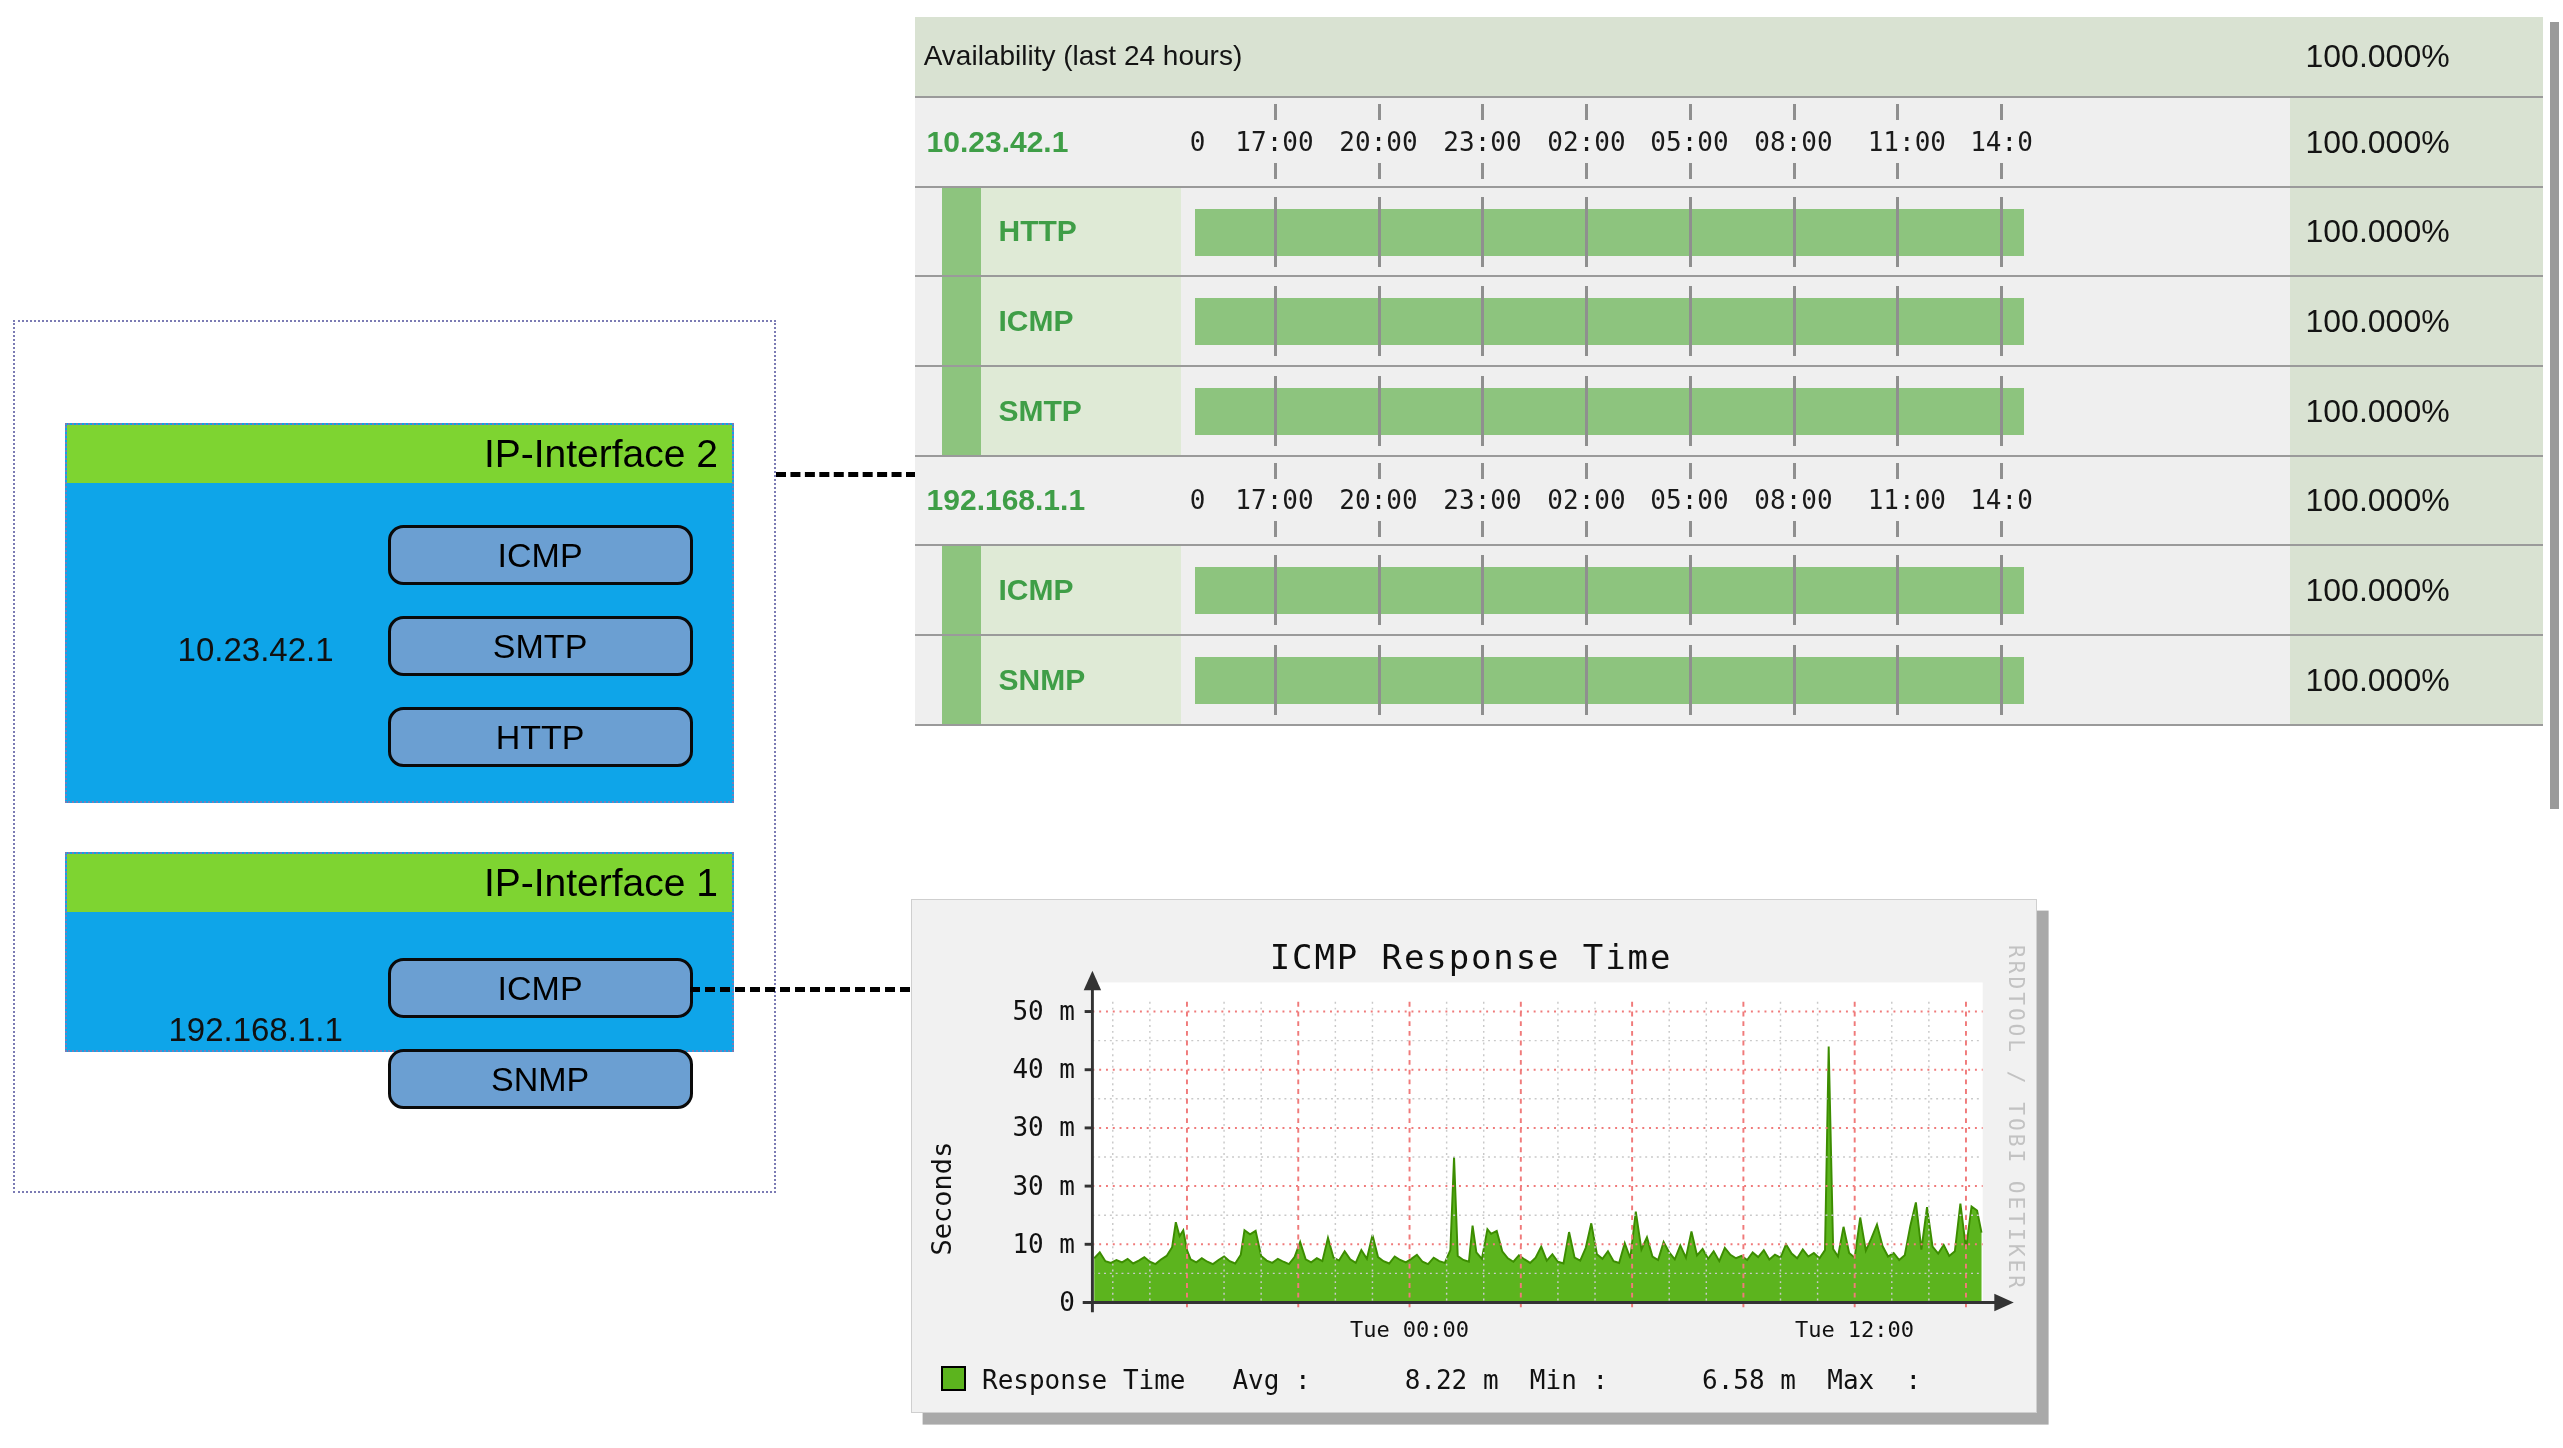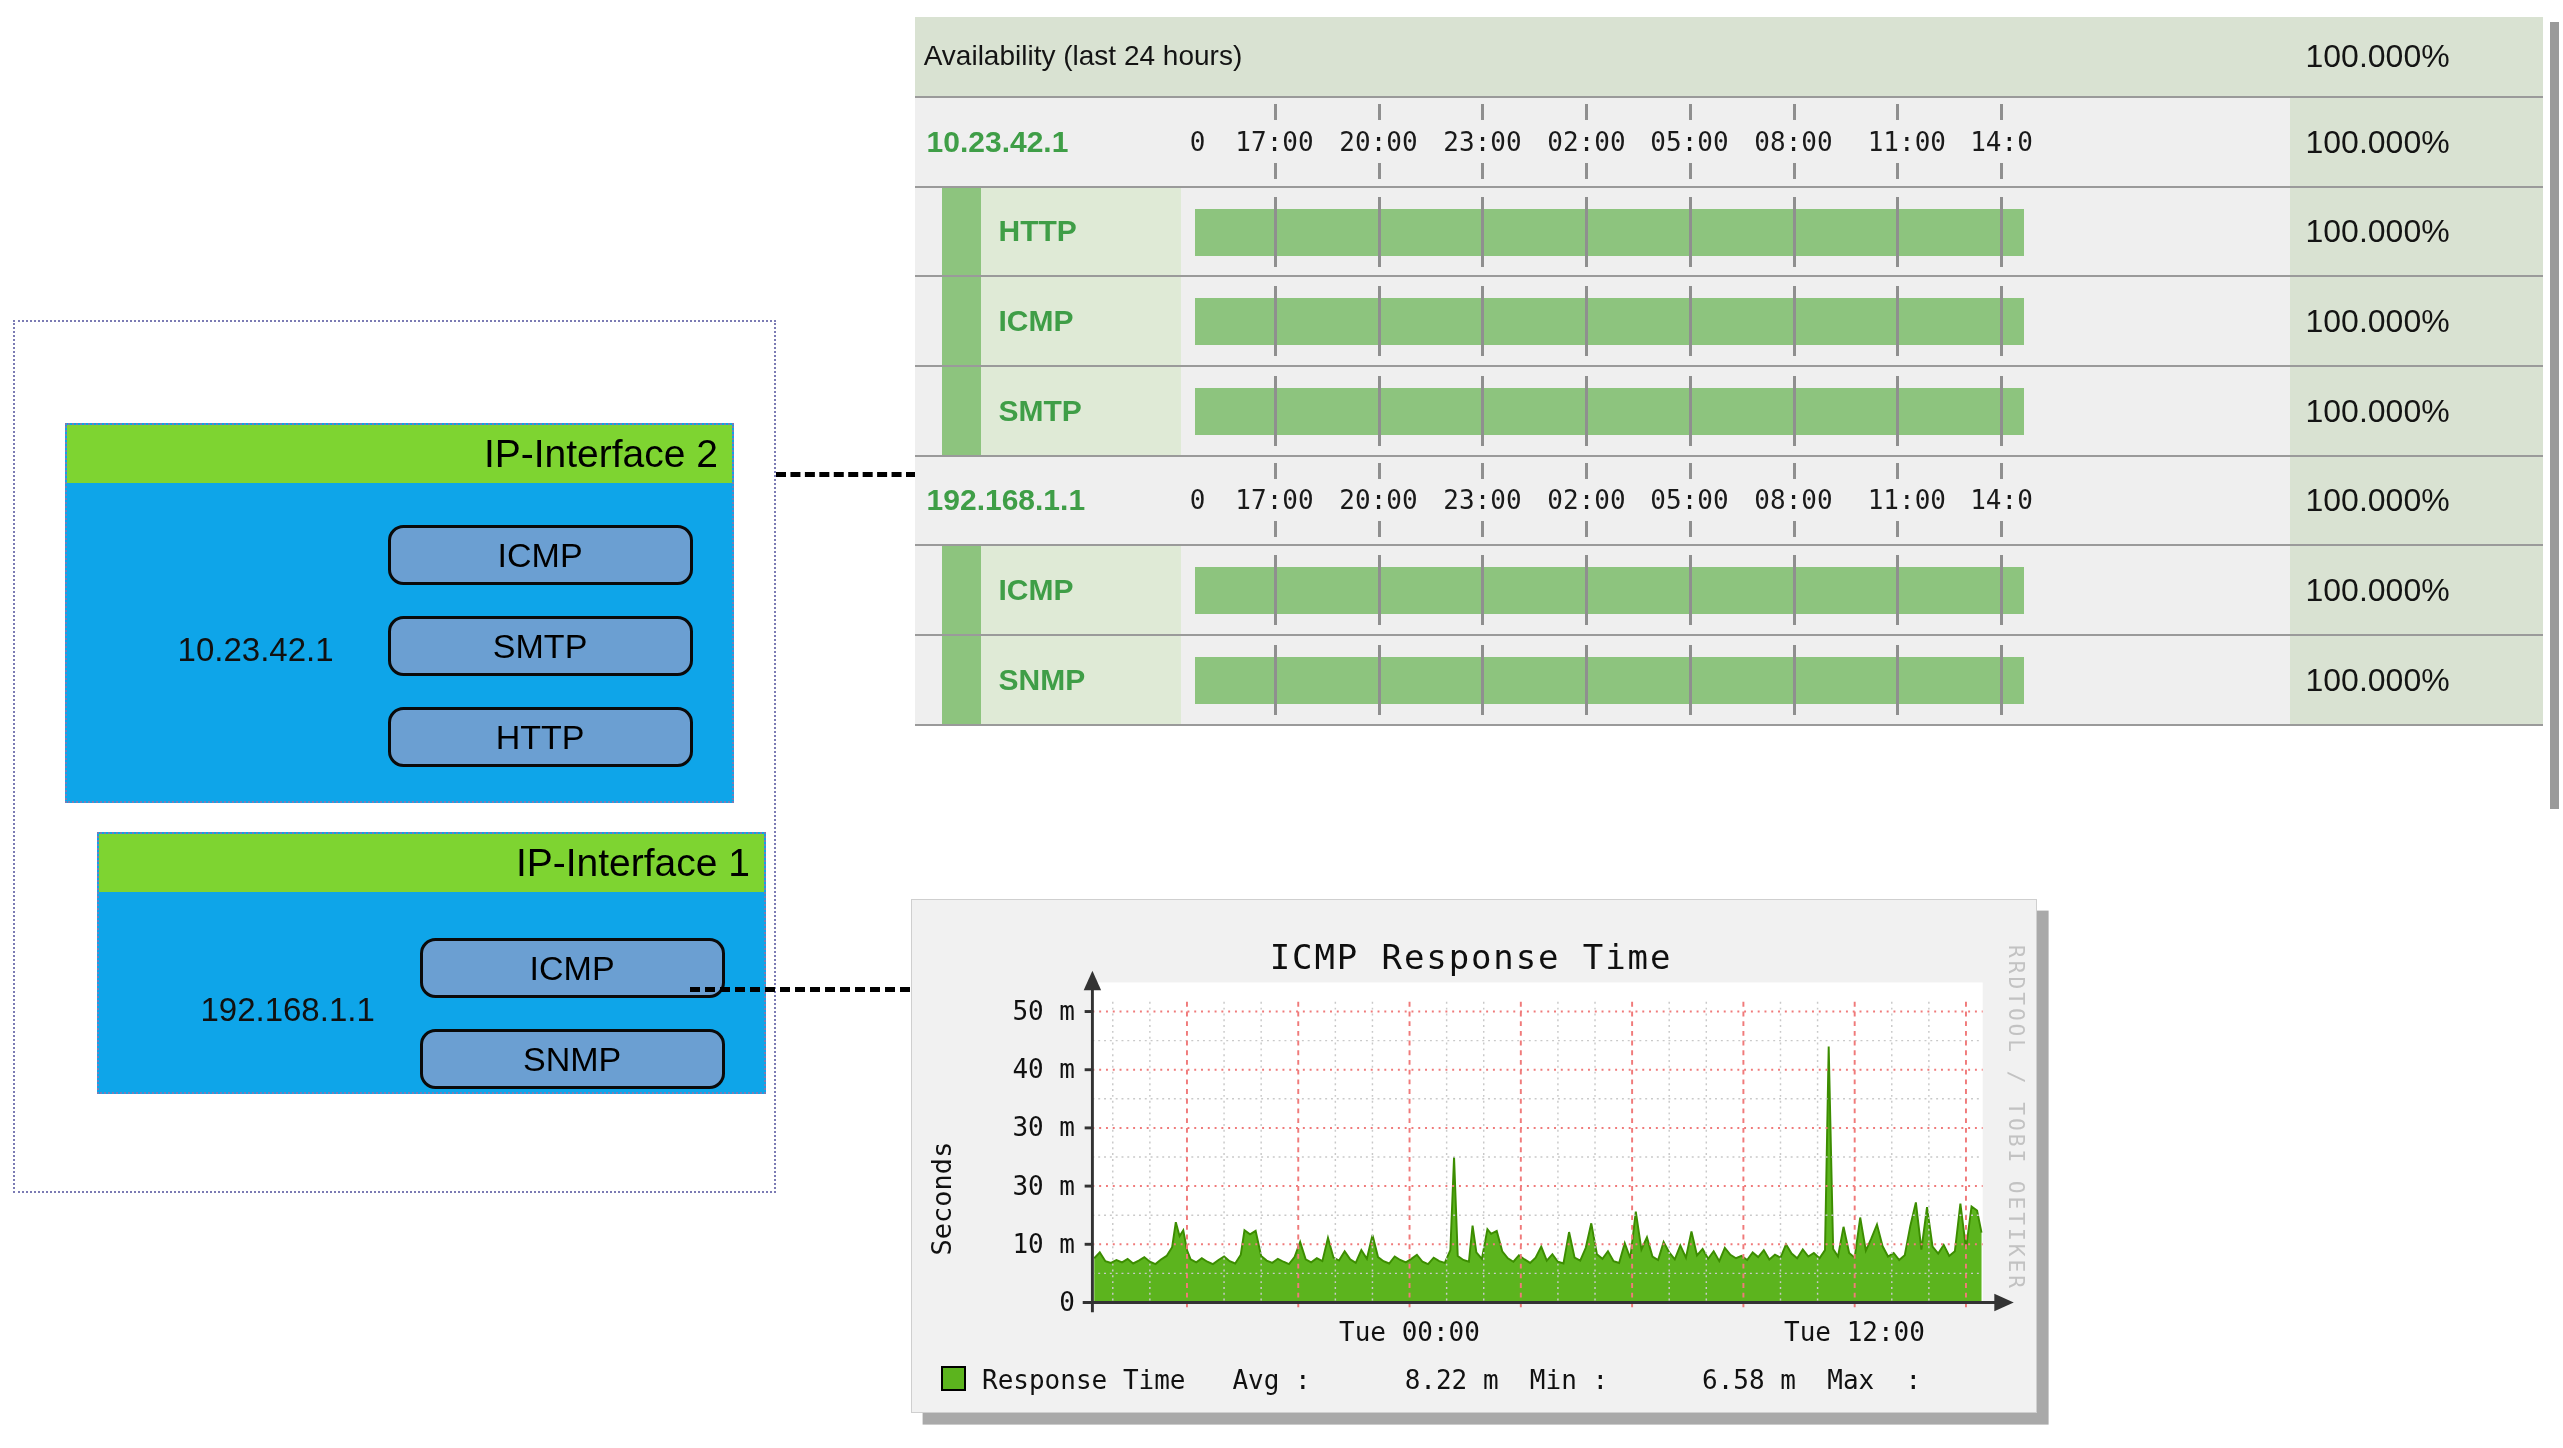--- a/index.html
+++ b/index.html
@@ -31,37 +31,37 @@
   .tl0{left:234px;} .tl1{left:311px;} .tl2{left:415px;} .tl3{left:519px;} .tl4{left:623px;}
   .tl5{left:726px;} .tl6{left:830px;} .tl7{left:934px;text-align:right;} .tl8{left:1038px;}
   #t-shadow { position:absolute; left:1635px; top:5.8px; width:8.7px; height:787px; background:#9a9a9a; }
 
   
   #node { position:absolute; left:12.6px; top:320px; width:763px; height:873px; border:2.9px dotted #7b7bb4; }
   #node .node-hdr { position:absolute; left:1px; top:1px; width:755px; height:54px; background:#7ed431; }
   .hdr-text { position:absolute; right:13.6px; top:0; height:100%; display:flex; align-items:center; font-size:39px; color:#000; }
   .ifbox { position:absolute; left:50px; width:669px; border:2.9px dotted #7b7bb4; background:#0ea5e9; }
   #if2 { top:101px; height:380px; }
-  #if1 { top:510px; height:262px;margin-left:32px; }
+  #if1 { top:530px; height:200px; }
   .if-hdr { position:absolute; left:0; top:0; right:0; height:58px; background:#7ed431; }
   .if-ip { position:absolute; left:68px; width:242px; text-align:center; font-size:33px; color:#111; }
   .svc-btn { position:absolute; left:321px; width:305px; height:60px; background:#6b9fd2; border:3.9px solid #0a0a0a; border-radius:15.5px; display:flex; align-items:center; justify-content:center; font-size:34px; color:#000; }
   .dash { position:absolute; border-top:5.8px dashed #000; }
   #dash1 { left:776px; top:472px; width:140px; }
   #dash2 { left:690px; top:987px; width:220px; }
 
   
   #graph { position:absolute; left:911px; top:899px; width:1126px; height:514px; background:#f1f1f1; border:1.9px solid #cfcfcf; box-shadow:11.6px 11.6px 0 #a9a9a9; overflow:hidden; font-family:"DejaVu Sans Mono", monospace; }
   #graph svg { position:absolute; left:0; top:0; }
   #g-title { position:absolute; left:171px; top:37px; width:776px; text-align:center; font-size:34px; color:#0f0f0f; letter-spacing:1.9px; }
   #g-watermark { position:absolute; left:1092px; top:45px; height:417px; writing-mode:vertical-rl; font-size:21.3px; letter-spacing:2.9px; color:#c2c2c2; }
   #g-seconds { position:absolute; left:-74px; top:283px; width:206px; text-align:center; transform:rotate(-90deg); font-size:27px; color:#111; }
   .ytick { position:absolute; left:76px; width:87px; text-align:right; font-size:26px; color:#111; }
   .yt0{top:387px;} .yt1{top:329px;} .yt2{top:271px;} .yt3{top:212px;} .yt4{top:154px;} .yt5{top:96px;}
-  .xtick { position:absolute; top:417px; width:213px; text-align:center; font-size:26px; color:#111; }
+  .xtick { position:absolute; top:417px; width:213px; text-align:center; font-size:22px; color:#111; }
   .xt0{left:391px;} .xt1{left:836px;}
   #g-swatch { position:absolute; left:29px; top:466px; width:25px; height:25px; background:#5cb41e; border:2.9px solid #000; }
   #g-legend { position:absolute; left:70px; top:465px; width:1358px; height:31px; line-height:31px; font-size:26px; color:#111; white-space:pre; }
 </style>
 </head>
 <body>
 
 <div id="node">
 
   <div class="ifbox" id="if2">

